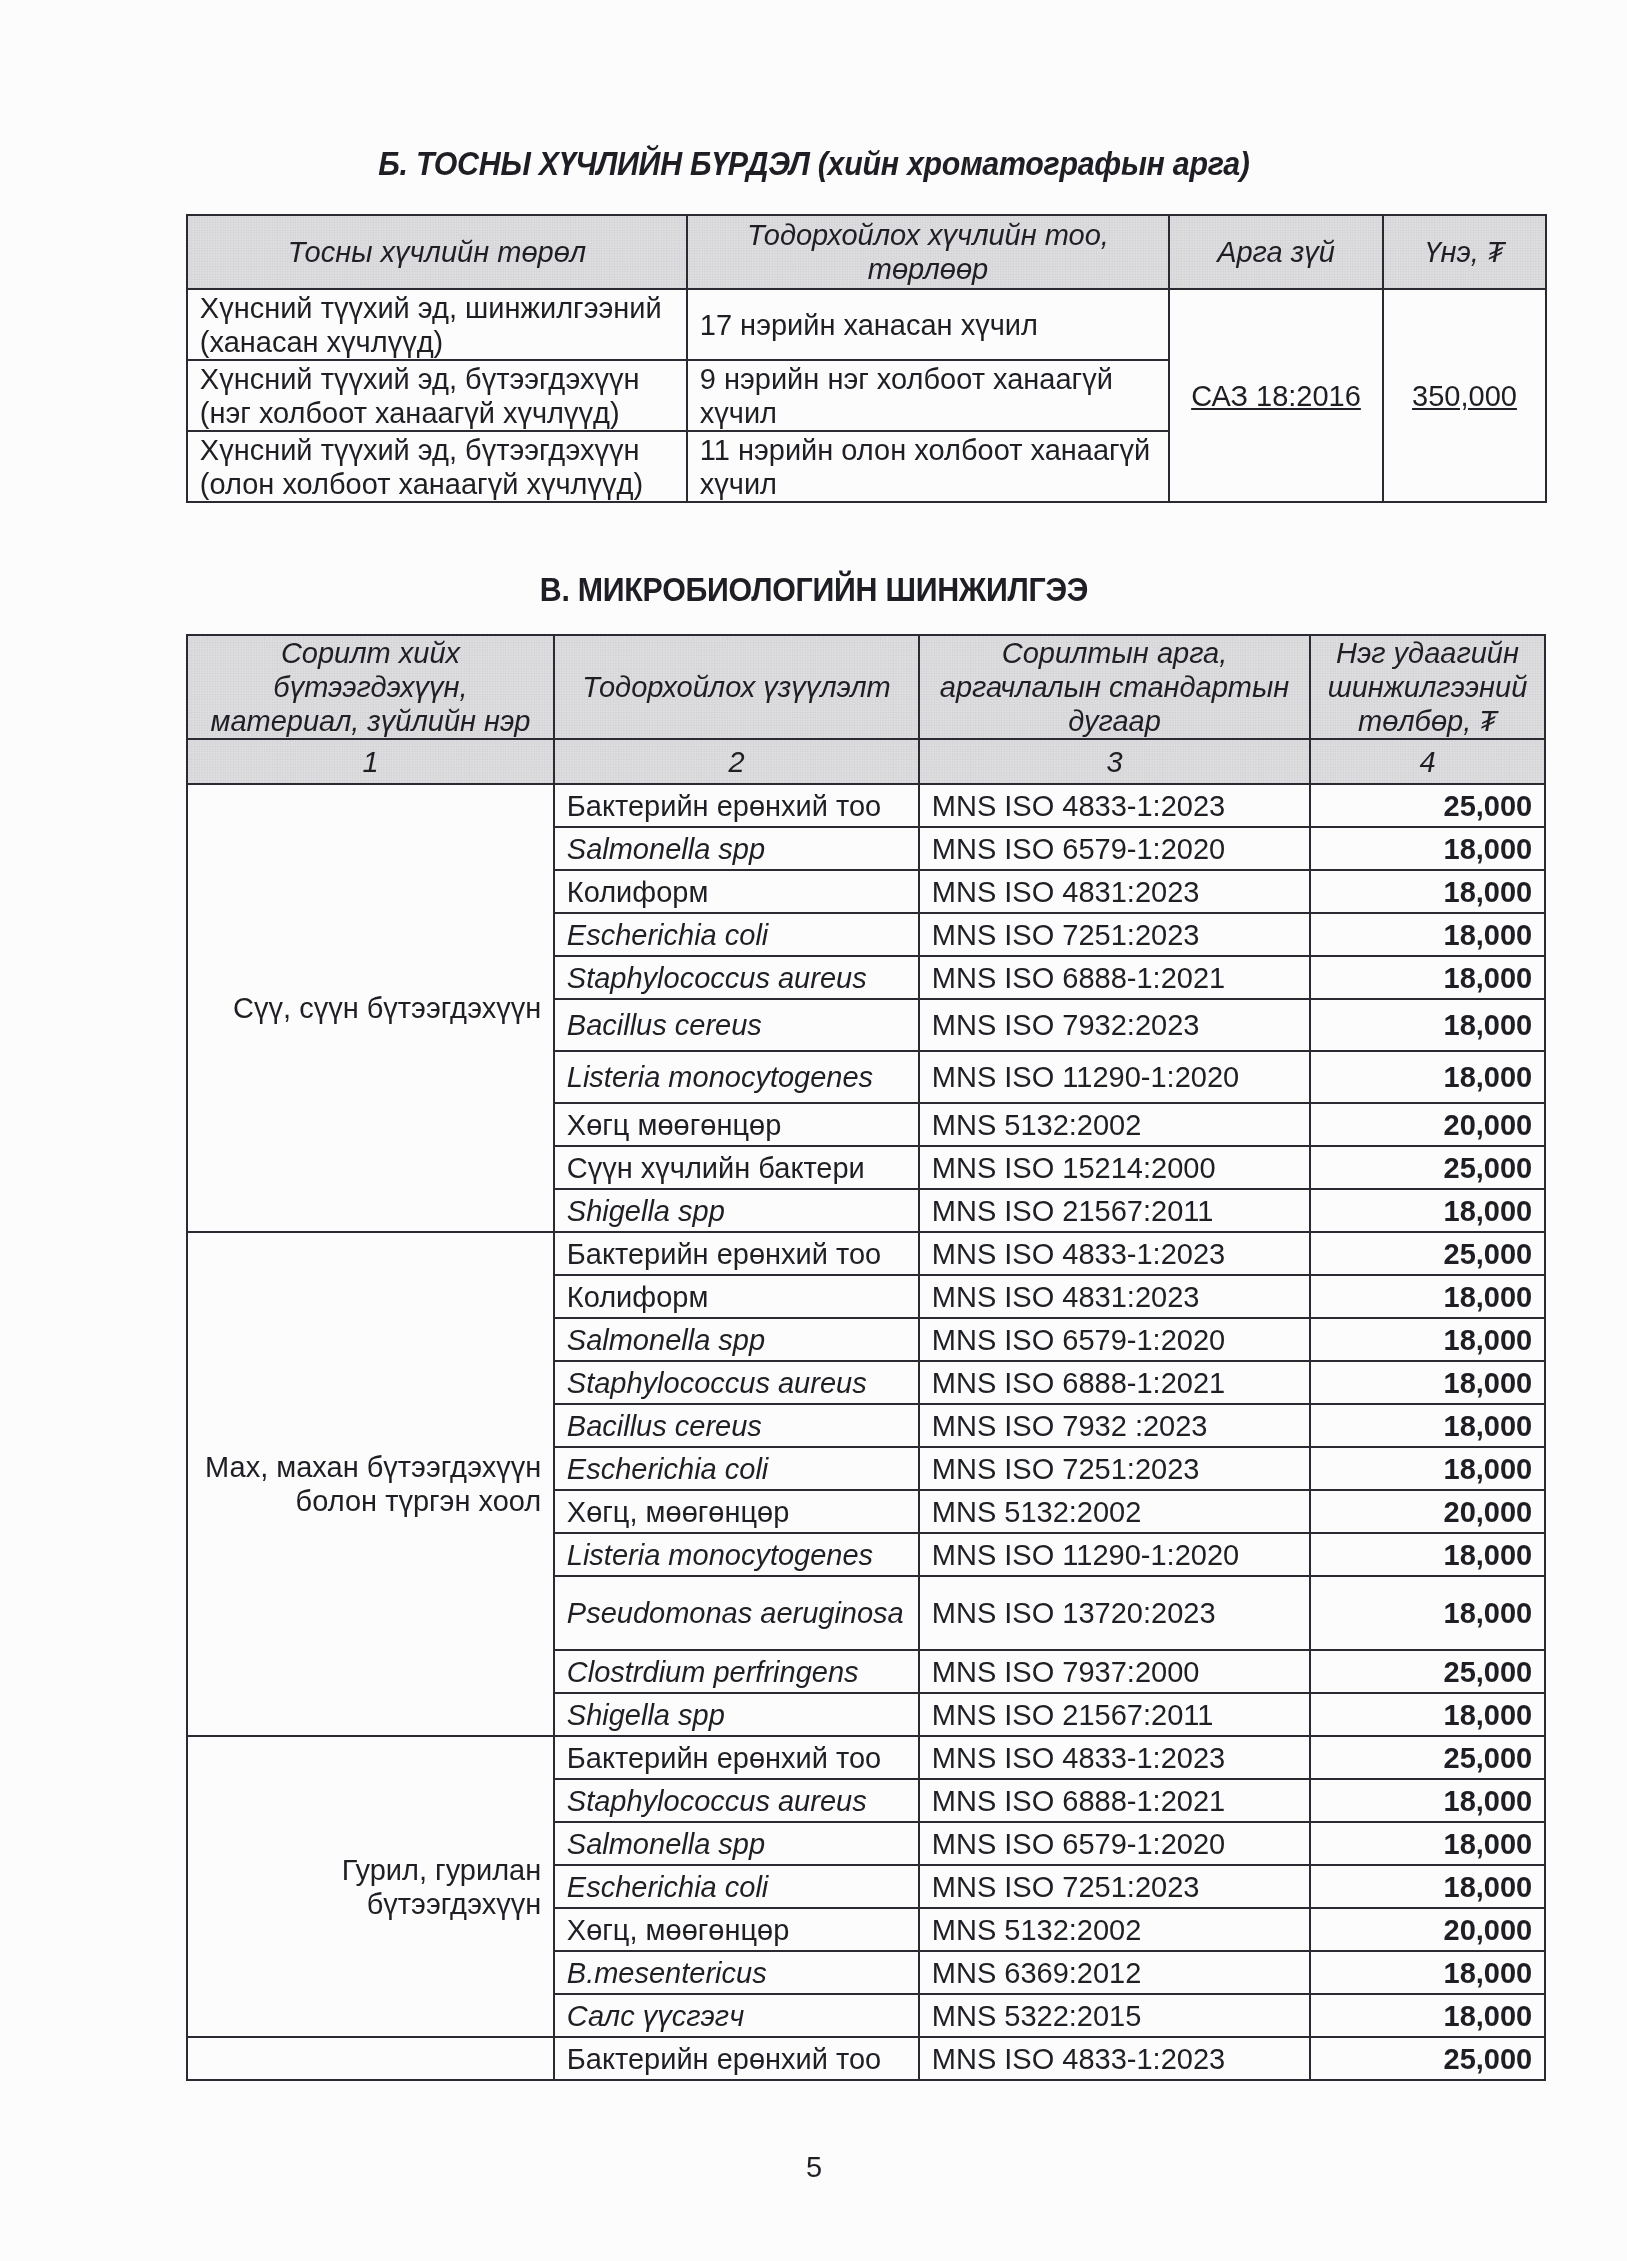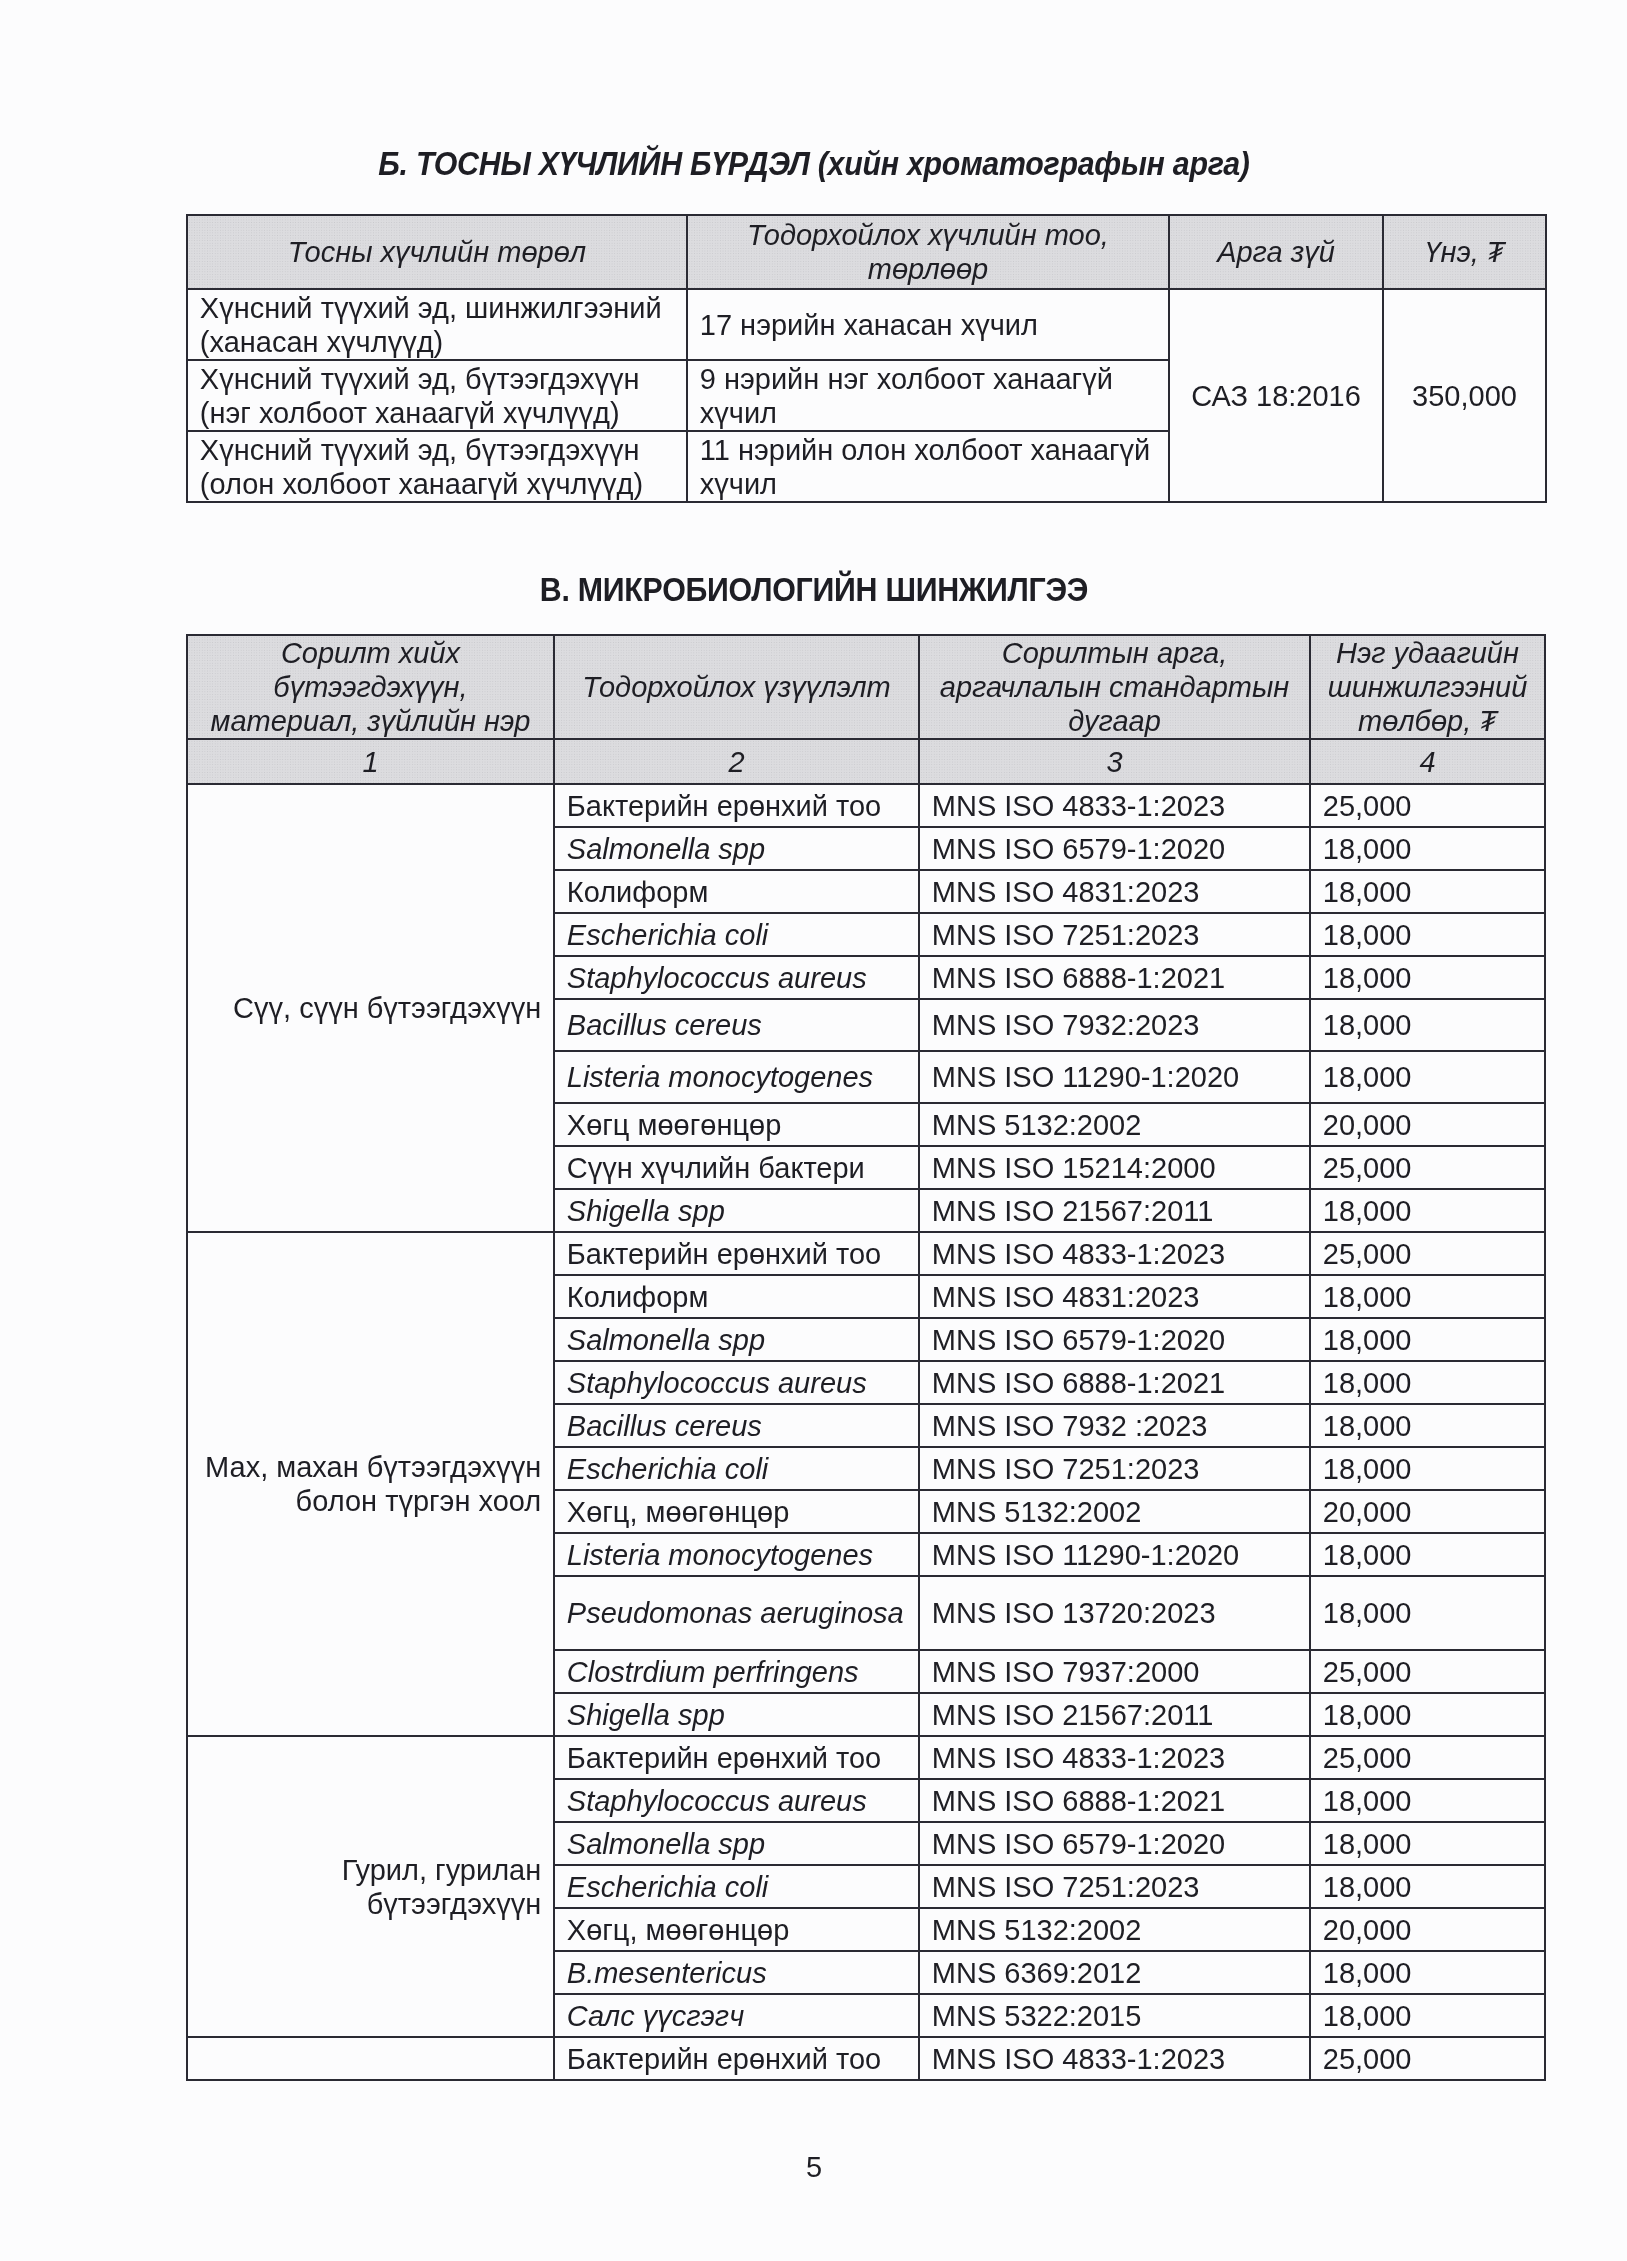--- a/index.html
+++ b/index.html
@@ -34,35 +34,35 @@
   }
 
   
   #fat-table { left: 186px; top: 214px; width: 1359px; }
   #fat-table .c1 { width: 500px; }
   #fat-table .c2 { width: 482px; }
   #fat-table .c3 { width: 214px; }
   #fat-table .c4 { width: 163px; }
   #fat-table th { height: 72px; }
   #fat-table td { height: 69px; text-align: left; }
-  #fat-table td.center { text-align: center; }
+  #fat-table td.center { text-align: center; text-decoration: underline; }
 
   
   #micro-table { left: 186px; top: 634px; width: 1358px; }
   #micro-table .c1 { width: 367px; }
   #micro-table .c2 { width: 365px; }
   #micro-table .c3 { width: 391px; }
   #micro-table .c4 { width: 235px; }
   #micro-table th.head { height: 98px; }
   #micro-table th.idx { height: 43px; }
   #micro-table td { height: 41px; padding: 0 11.8px; }
   #micro-table td.tall { height: 72px; border-radius: 27px; }
   #micro-table td.mid { height: 50px; }
   #micro-table td.cat { vertical-align: middle; text-align: right; }
-  #micro-table td.fee { text-align: left; }
+  #micro-table td.fee { text-align: right; font-weight: bold; }
   .italic { font-style: italic; }
 
   .page-number {
     position: absolute; top: 2151px; left: 0; width: 1628px;
     text-align: center; font-size: 29px;
   }
 </style>
 </head>
 <body>
 

